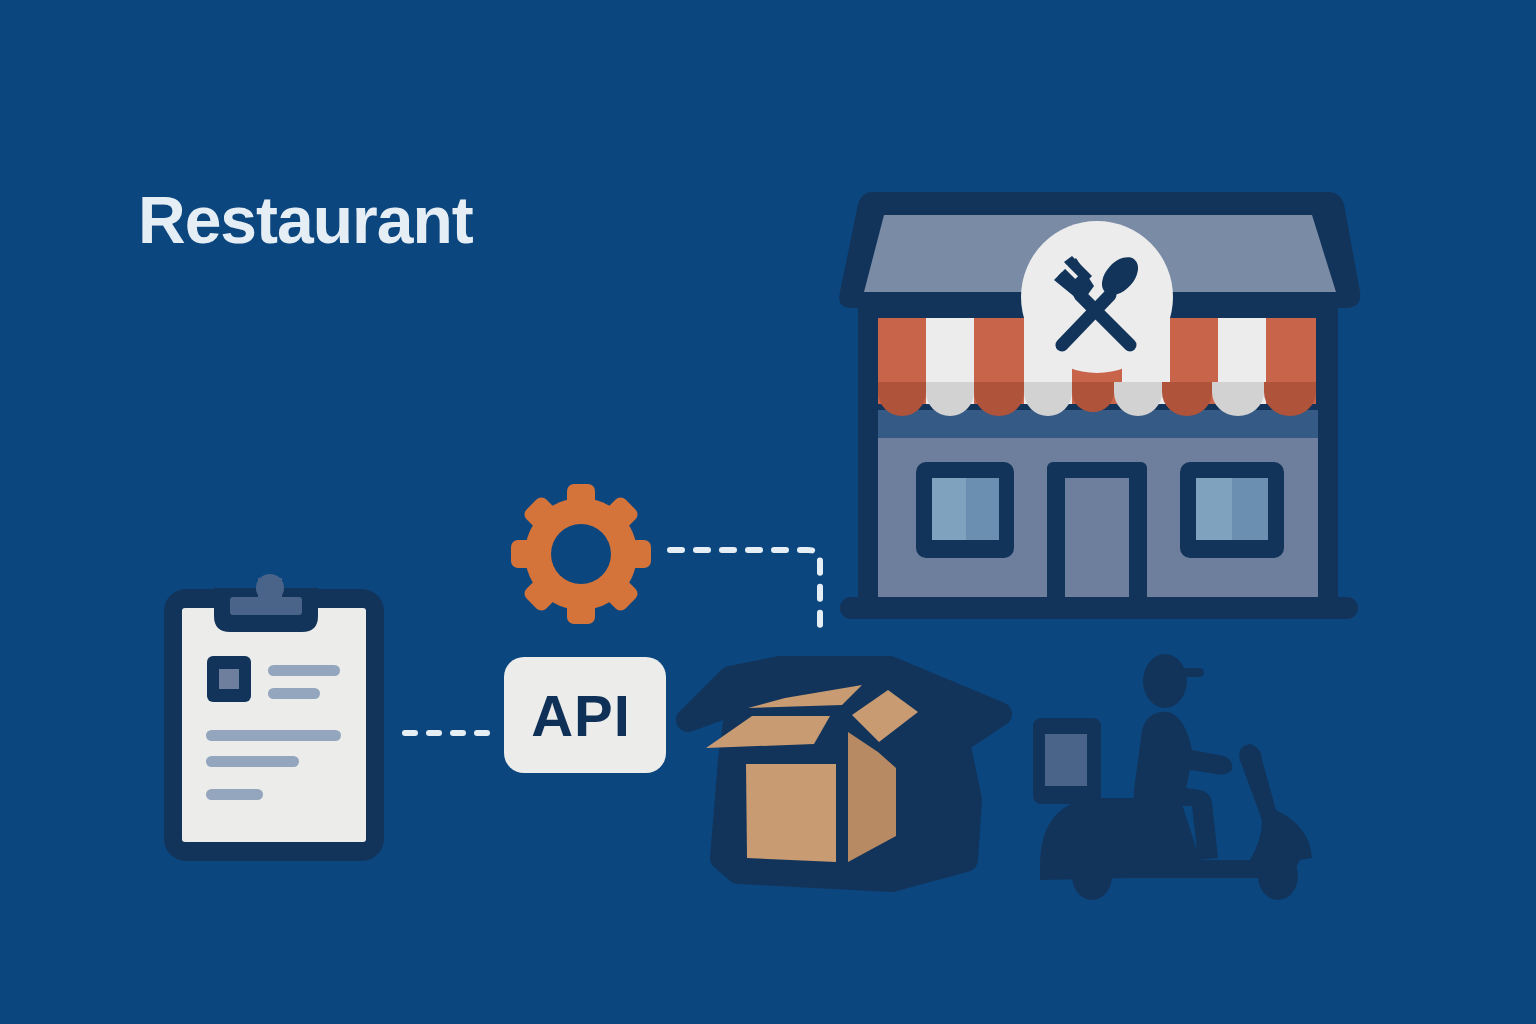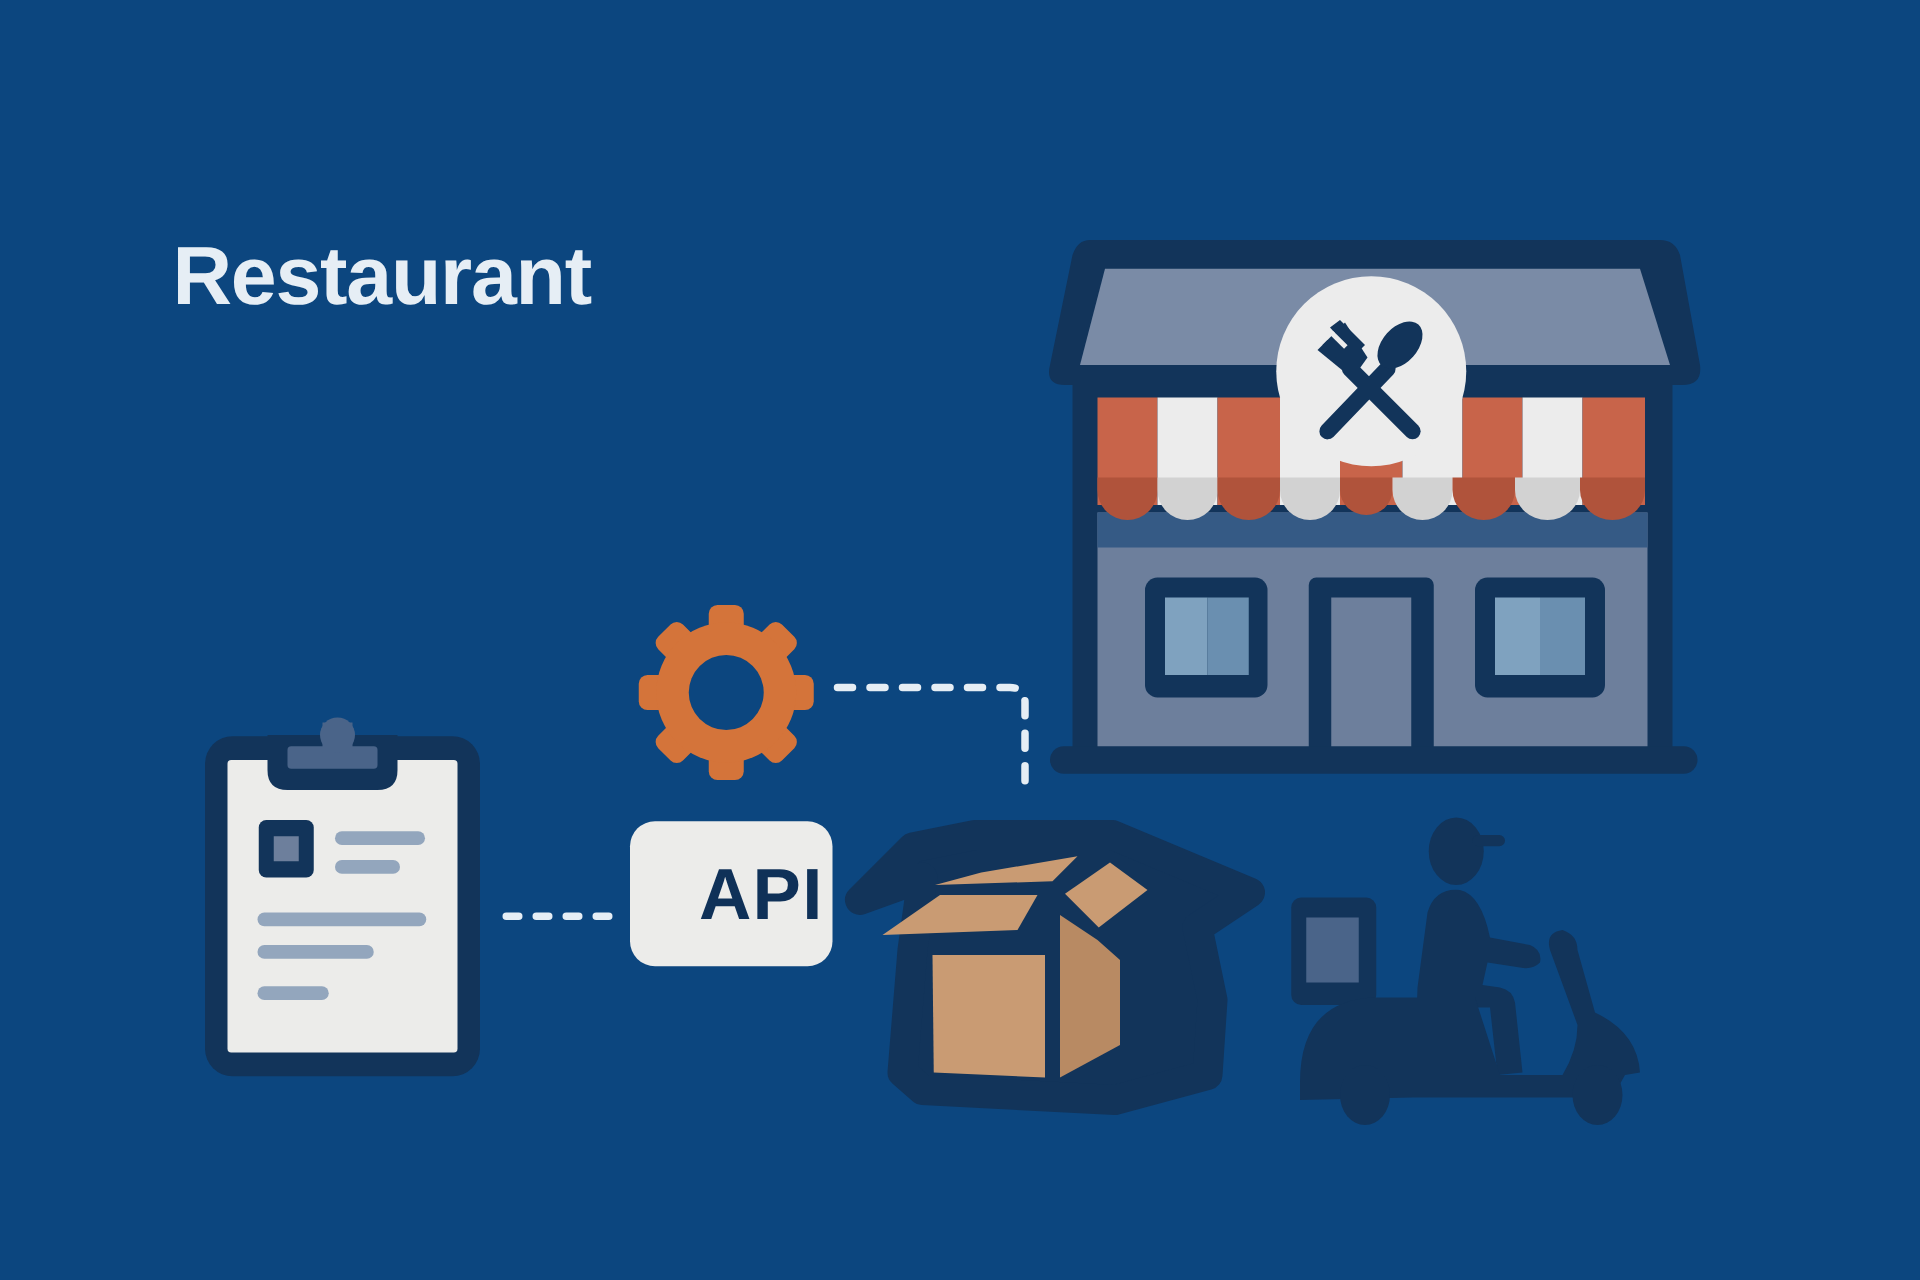--- a/index.html
+++ b/index.html
@@ -1,20 +1,20 @@
 <!DOCTYPE html>
 <html><head>
 <meta charset="utf-8">
 <style>
   html,body{margin:0;padding:0;}
   body{width:1536px;height:1024px;background:#0c467f;overflow:hidden;position:relative;font-family:"Liberation Sans","DejaVu Sans",sans-serif;}
   .title{position:absolute;left:120px;top:168px;color:#e6eef5;font-weight:700;font-size:66px;line-height:104px;letter-spacing:-1px;margin-left:18px;}
   .title div{white-space:nowrap;}
   svg{position:absolute;left:0;top:0;}
-  .api-label{position:absolute;left:528px;top:657px;width:162px;height:116px;display:flex;align-items:center;justify-content:center;color:#0f3158;font-weight:700;font-size:58px;letter-spacing:1px;}
+  .api-label{position:absolute;left:500px;top:657px;width:162px;height:116px;display:flex;align-items:center;justify-content:center;color:#0f3158;font-weight:700;font-size:58px;letter-spacing:1px;}
 </style>
 </head>
 <body>
 
 <div class="title">
   <div>Restaurant</div>
 </div>
 
 <svg width="1536" height="1024" viewBox="0 0 1536 1024">
 

